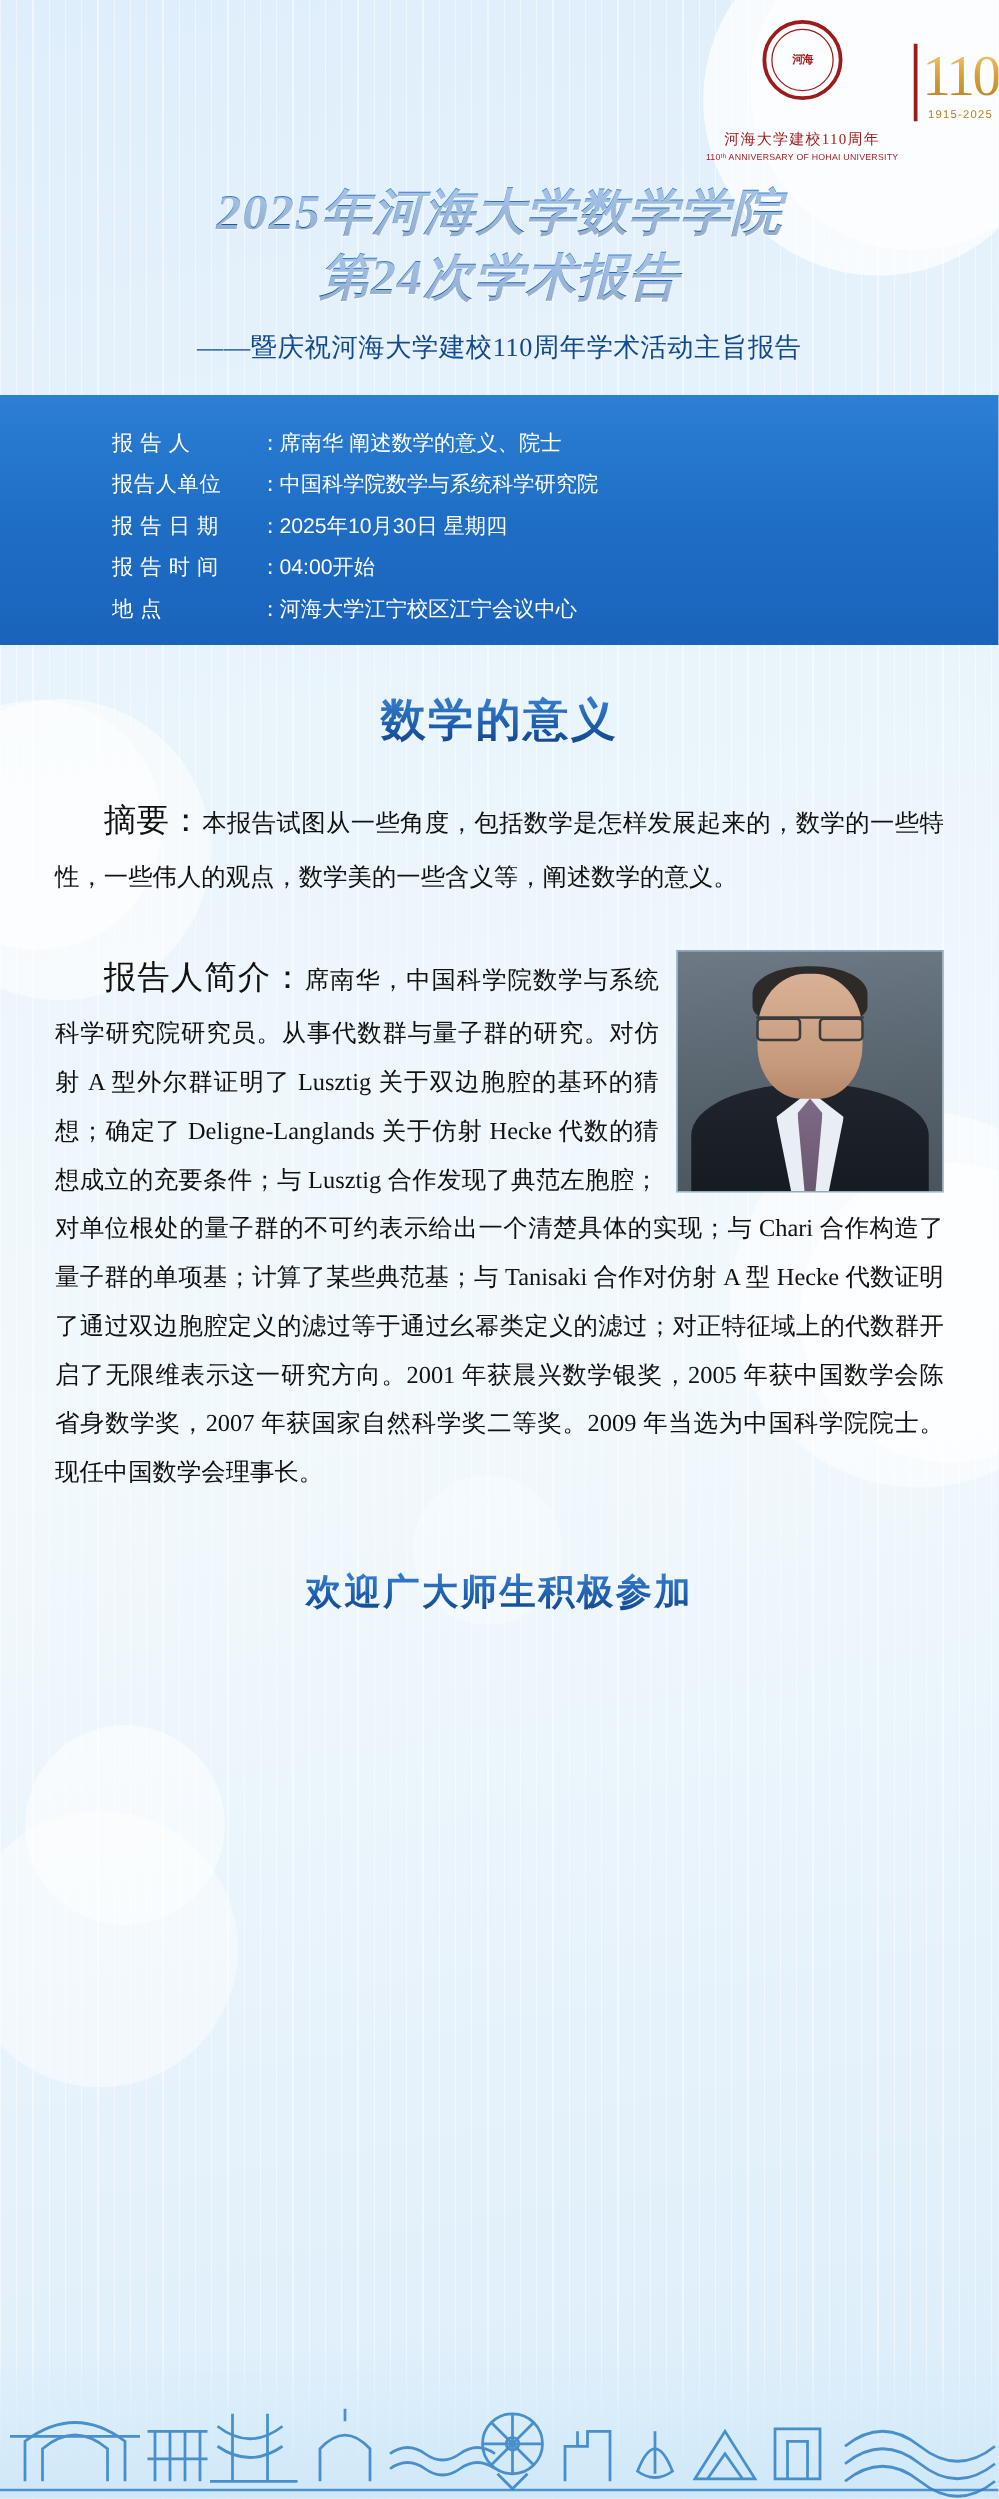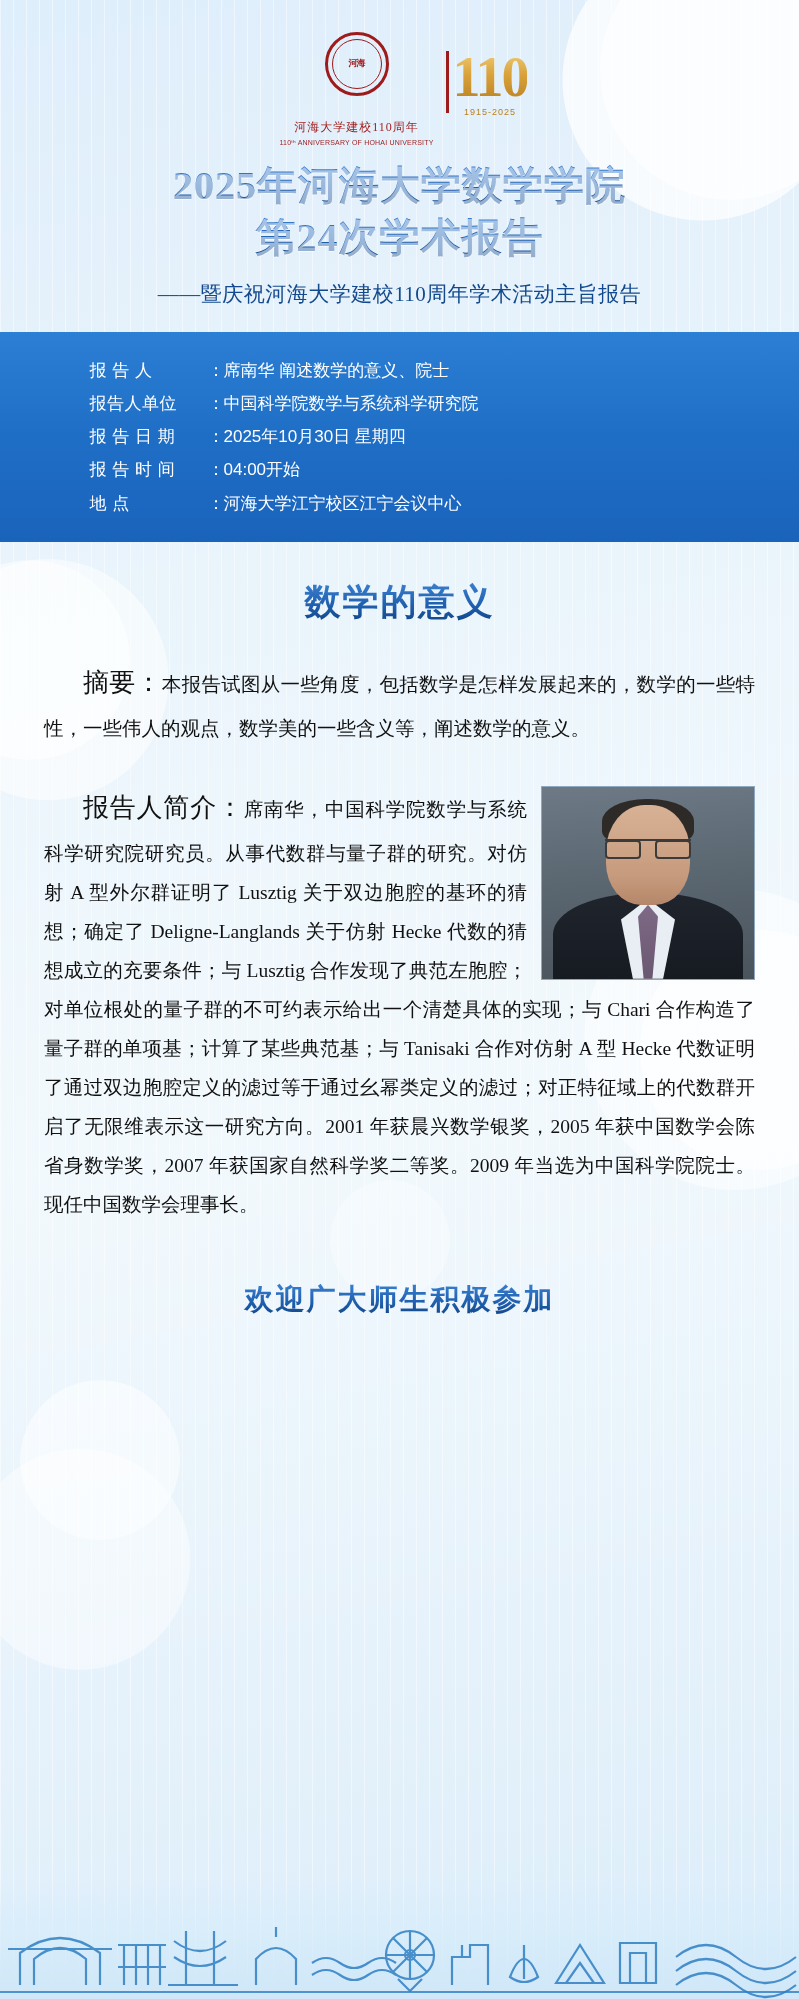--- a/index.html
+++ b/index.html
@@ -40,23 +40,23 @@
   .bg-soft-circles span {
     position: absolute;
     border-radius: 50%;
     background: rgba(255,255,255,0.5);
   }
 
   
   .logo-row {
     position: relative;
     display: flex;
-    justify-content: center;
+    justify-content: flex-end;
     align-items: center;
-    padding-top: 32px;
+    padding-top: 16px;
   }
   .logo-left {
     display: flex;
     flex-direction: column;
     align-items: center;
     width: 170px;
   }
   .crest {
     width: 64px;
     height: 64px;
@@ -108,22 +108,22 @@
     margin: 0 4px 14px 4px;
   }
   .logo-right {
     display: flex;
     flex-direction: column;
     align-items: center;
     margin-bottom: 12px;
   }
   .anniv-110 {
     font-family: "Liberation Serif", serif;
-    font-size: 56px;
-    font-weight: bold;
+    font-size: 46px;
+    font-weight: normal;
     line-height: 1;
     letter-spacing: -2px;
     background: linear-gradient(180deg, #f3d07a 0%, #d9a23c 45%, #b8801f 100%);
     -webkit-background-clip: text;
     background-clip: text;
     color: transparent;
     position: relative;
   }
   .anniv-years {
     margin-top: 2px;
@@ -142,36 +142,37 @@
     font-family: "Liberation Serif", serif;
     font-weight: bold;
     font-size: 40px;
     line-height: 1.3;
     letter-spacing: 1px;
     background: linear-gradient(180deg, #3f86d6 0%, #1f5fae 55%, #10427d 100%);
     -webkit-background-clip: text;
     background-clip: text;
     color: transparent;
     text-shadow: 0 1px 0 rgba(255,255,255,.55);
+    font-style: italic;
   }
   .sub-title {
     margin-top: 16px;
     font-family: "Liberation Serif", serif;
     font-weight: normal;
     font-size: 21px;
     color: #134a8e;
     letter-spacing: .5px;
   }
 
   
   .info-panel {
     position: relative;
     margin-top: 24px;
     background: linear-gradient(180deg, #2b7fd4 0%, #1f6ec6 50%, #1a63bb 100%);
-    padding: 22px 0 22px 0;
+    padding: 22px 0 12px 0;
     color: #ffffff;
   }
   .info-inner {
     width: 620px;
     margin: 0 auto;
   }
   .info-row {
     display: flex;
     align-items: baseline;
     font-size: 17px;

